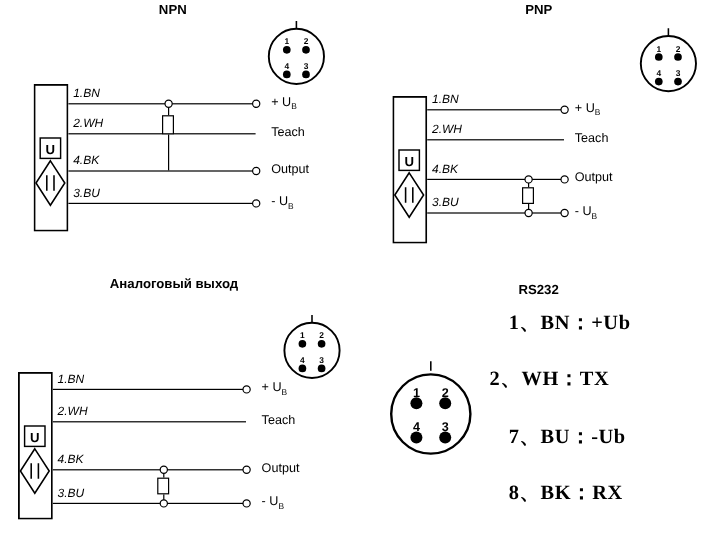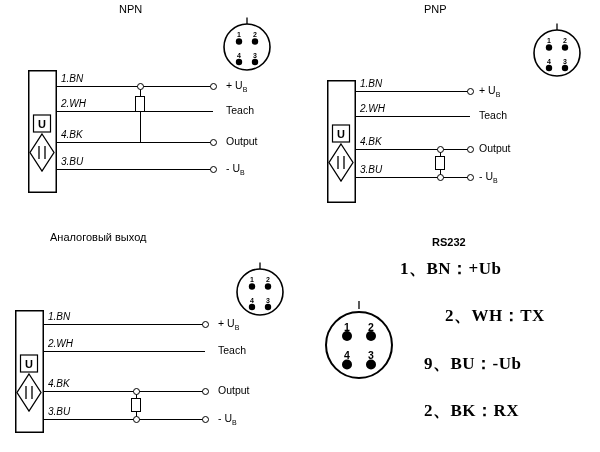--- a/index.html
+++ b/index.html
@@ -1,19 +1,19 @@
 <!DOCTYPE html>
 <html><head>
 <meta charset="utf-8">
 <style>
   * { margin:0; padding:0; box-sizing:border-box; }
   html, body { background:#ffffff; }
   .canvas { position:relative; width:600px; height:452px; background:#ffffff; color:#000;
             font-family:"Liberation Sans", sans-serif; overflow:hidden; }
-  .title { position:absolute; font-size:11px; font-weight:normal; white-space:nowrap; }
+  .title { position:absolute; font-size:11px; font-weight:bold; text-align:center; white-space:nowrap; }
   .wire  { position:absolute; height:0; border-top:1.3px solid #000; }
   .vwire { position:absolute; width:0; border-left:1.3px solid #000; }
   .pinlabel { position:absolute; font-size:10px; white-space:nowrap;font-style:italic; }
   .rlabel   { position:absolute; font-size:10.5px; white-space:nowrap; }
   .rlabel sub { font-size:7px; }
   .term { position:absolute; width:7px; height:7px; border:1.2px solid #000; border-radius:50%; background:#fff; }
   .resistor { position:absolute; width:10px; border:1.3px solid #000; background:#fff; }
   .connector, .sensor { position:absolute; }
   .ring { fill:#fff; stroke:#000; stroke-width:1.6; }
   .dot  { fill:#000; }
@@ -188,19 +188,19 @@
       <text class="pin-num-lg" x="30" y="31.5">1</text>
       <text class="pin-num-lg" x="54" y="31.5">2</text>
       <circle class="dot" cx="30" cy="37" r="5"></circle>
       <circle class="dot" cx="54" cy="37" r="5"></circle>
       <text class="pin-num-lg" x="30" y="60">4</text>
       <text class="pin-num-lg" x="54" y="60">3</text>
       <circle class="dot" cx="30" cy="65.5" r="5"></circle>
       <circle class="dot" cx="54" cy="65.5" r="5"></circle>
     </svg>
 
-    <div class="rs-item" style="left:400px;top:257px">1、BN：+Ub</div>
-    <div class="rs-item" style="left:445px;top:304px">2、WH：TX</div>
-    <div class="rs-item" style="left:424px;top:352px">9、BU：-Ub</div>
-    <div class="rs-item" style="left:424px;top:399px">2、BK：RX</div>
+    <div class="rs-item" style="left:424px;top:257px">1、BN：+Ub</div>
+    <div class="rs-item" style="left:408px;top:304px">2、WH：TX</div>
+    <div class="rs-item" style="left:424px;top:352px">7、BU：-Ub</div>
+    <div class="rs-item" style="left:424px;top:399px">8、BK：RX</div>
   </div>
 
 </div>
 
 </body></html>

